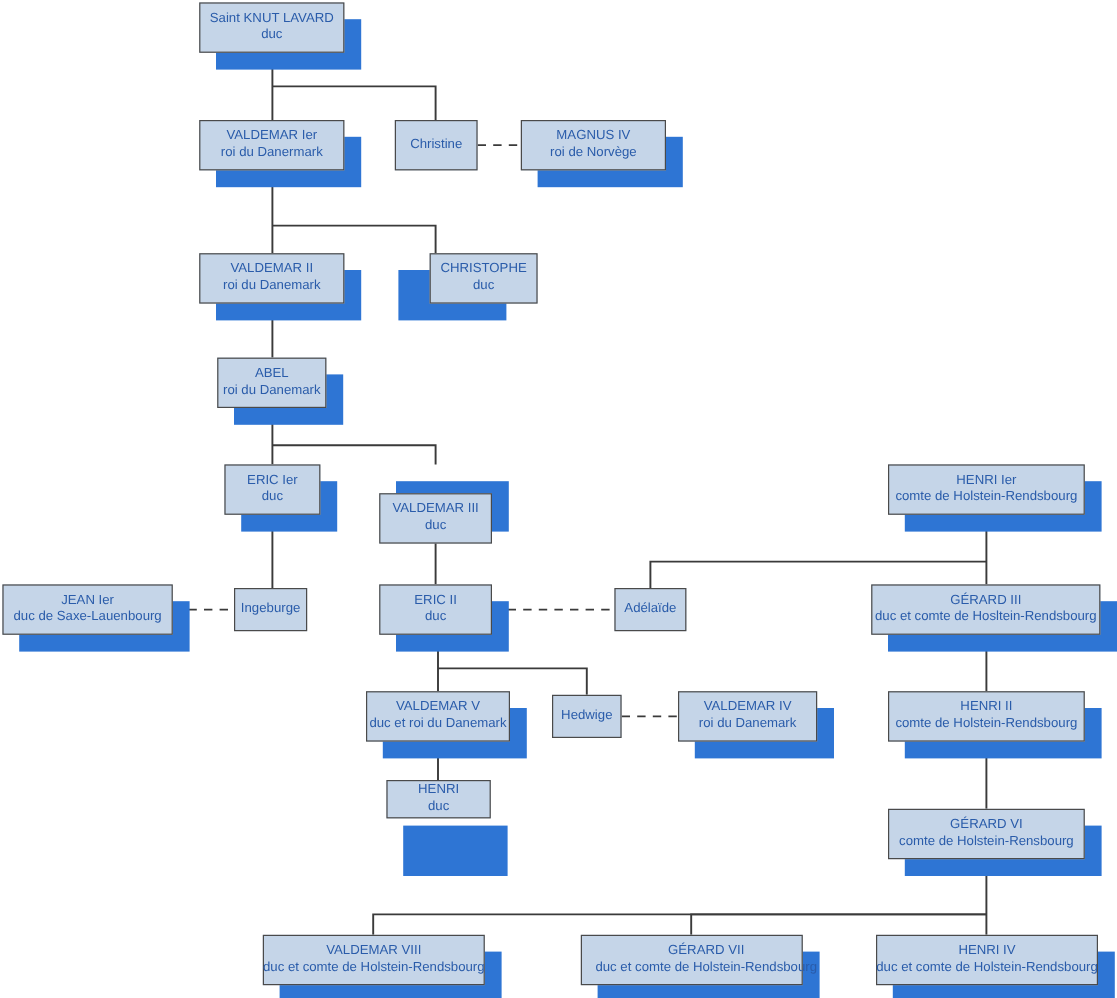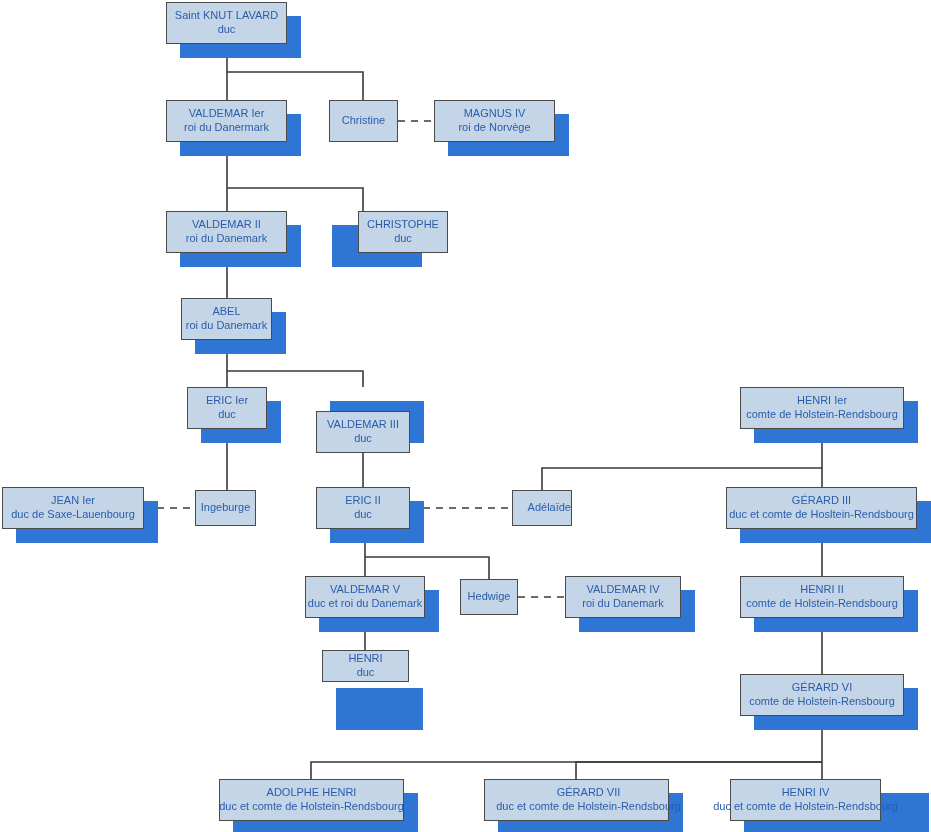--- a/index.html
+++ b/index.html
@@ -135,21 +135,21 @@
       <span class="ln">JEAN Ier</span>
       <span class="ln">duc de Saxe-Lauenbourg</span>
     </div>
     <div class="node" style="left: 195px; top: 490px; width: 61px; height: 36px; background: rgb(197, 213, 232); border-color: rgb(74, 74, 74); color: rgb(42, 92, 170);">
       <span class="ln">Ingeburge</span>
     </div>
     <div class="node" style="left: 316px; top: 487px; width: 94px; height: 42px; background: rgb(197, 213, 232); border-color: rgb(74, 74, 74); color: rgb(42, 92, 170);">
       <span class="ln">ERIC II</span>
       <span class="ln">duc</span>
     </div>
-    <div class="node" style="left: 512px; top: 490px; width: 60px; height: 36px; background: rgb(197, 213, 232); border-color: rgb(74, 74, 74); color: rgb(42, 92, 170); align-items: flex-end;">
+    <div class="node" style="left: 512px; top: 490px; width: 60px; height: 36px; background: rgb(197, 213, 232); border-color: rgb(74, 74, 74); color: rgb(42, 92, 170);">
       <span class="ln">Adélaïde</span>
     </div>
     <div class="node" style="left: 726px; top: 487px; width: 191px; height: 42px; background: rgb(197, 213, 232); border-color: rgb(74, 74, 74); color: rgb(42, 92, 170);">
       <span class="ln">GÉRARD III</span>
       <span class="ln">duc et comte de Hosltein-Rendsbourg</span>
     </div>
     <div class="node" style="left: 305px; top: 576px; width: 120px; height: 42px; background: rgb(197, 213, 232); border-color: rgb(74, 74, 74); color: rgb(42, 92, 170);">
       <span class="ln">VALDEMAR V</span>
       <span class="ln">duc et roi du Danemark</span>
     </div>
@@ -166,24 +166,24 @@
     </div>
     <div class="node" style="left: 322px; top: 650px; width: 87px; height: 32px; background: rgb(197, 213, 232); border-color: rgb(74, 74, 74); color: rgb(42, 92, 170);">
       <span class="ln">HENRI</span>
       <span class="ln">duc</span>
     </div>
     <div class="node" style="left: 740px; top: 674px; width: 164px; height: 42px; background: rgb(197, 213, 232); border-color: rgb(74, 74, 74); color: rgb(42, 92, 170);">
       <span class="ln">GÉRARD VI</span>
       <span class="ln">comte de Holstein-Rensbourg</span>
     </div>
     <div class="node" style="left: 219px; top: 779px; width: 185px; height: 42px; background: rgb(197, 213, 232); border-color: rgb(74, 74, 74); color: rgb(42, 92, 170);">
-      <span class="ln">ADOLPHE HENRI</span>
+      <span class="ln">VALDEMAR VIII</span>
       <span class="ln">duc et comte de Holstein-Rendsbourg</span>
     </div>
     <div class="node" style="left: 484px; top: 779px; width: 185px; height: 42px; background: rgb(197, 213, 232); border-color: rgb(74, 74, 74); color: rgb(42, 92, 170); padding-left: 24px;">
       <span class="ln">GÉRARD VII</span>
       <span class="ln">duc et comte de Holstein-Rendsbourg</span>
     </div>
-    <div class="node" style="left: 730px; top: 779px; width: 151px; height: 42px; background: rgb(197, 213, 232); border-color: rgb(74, 74, 74); color: rgb(42, 92, 170);">
+    <div class="node" style="left: 730px; top: 779px; width: 185px; height: 42px; background: rgb(197, 213, 232); border-color: rgb(74, 74, 74); color: rgb(42, 92, 170);">
       <span class="ln">HENRI IV</span>
       <span class="ln">duc et comte de Holstein-Rendsbourg</span>
     </div>
   </div>
 
 </body></html>

